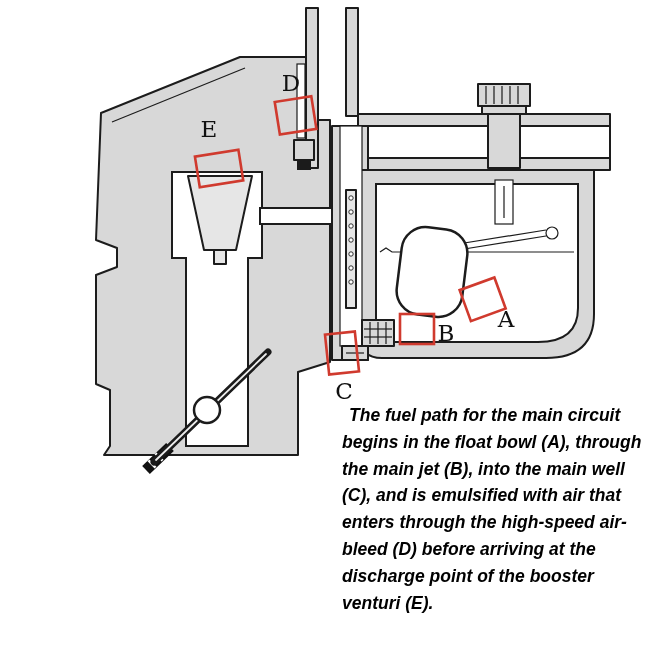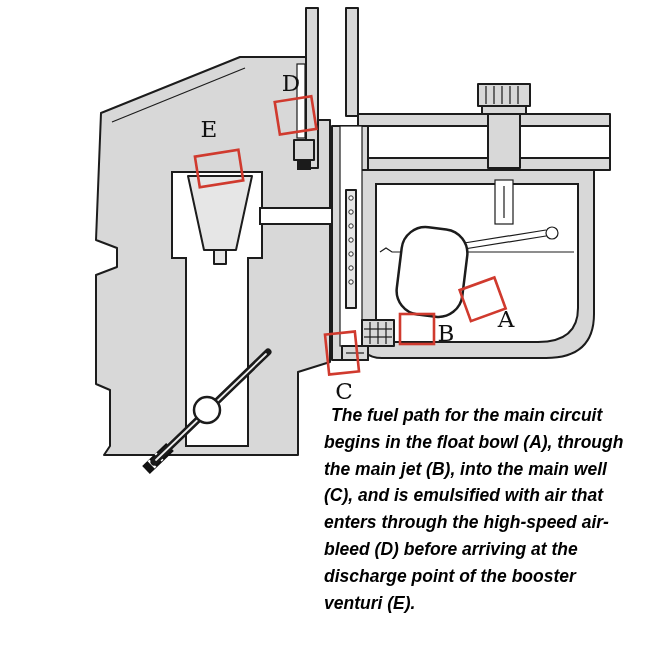--- a/index.html
+++ b/index.html
@@ -15,21 +15,21 @@
   .ln { stroke:var(--outline); stroke-width:2; fill:none; }
   .ln-thin { stroke:var(--outline); stroke-width:1.2; fill:none; }
   .dark { fill:#1b1b1b; stroke:none; }
   .rod { stroke:#1b1b1b; stroke-width:7; stroke-linecap:round; }
   .rod-hl { stroke:#ececec; stroke-width:1.8; stroke-linecap:round; }
   .grip { stroke:#111; stroke-width:11; stroke-linecap:butt; }
   .grip-tick { stroke:#fff; stroke-width:2.6; }
   .marker { fill:none; stroke:var(--marker); stroke-width:2.6; }
   .letter { font-family:"DejaVu Serif", serif; font-size:23px; fill:#101010; text-anchor:middle; }
   .caption {
-    position:absolute; left:324px; top:402px; width:302px;
+    position:absolute; left:342px; top:402px; width:302px;
     font-family:"Liberation Sans", sans-serif;
     font-style:italic; font-weight:bold;
     font-size:17.5px; line-height:26.8px; color:#000;
     text-indent:7px;
   }
 </style>
 </head>
 <body>
 
 <div class="stage">

